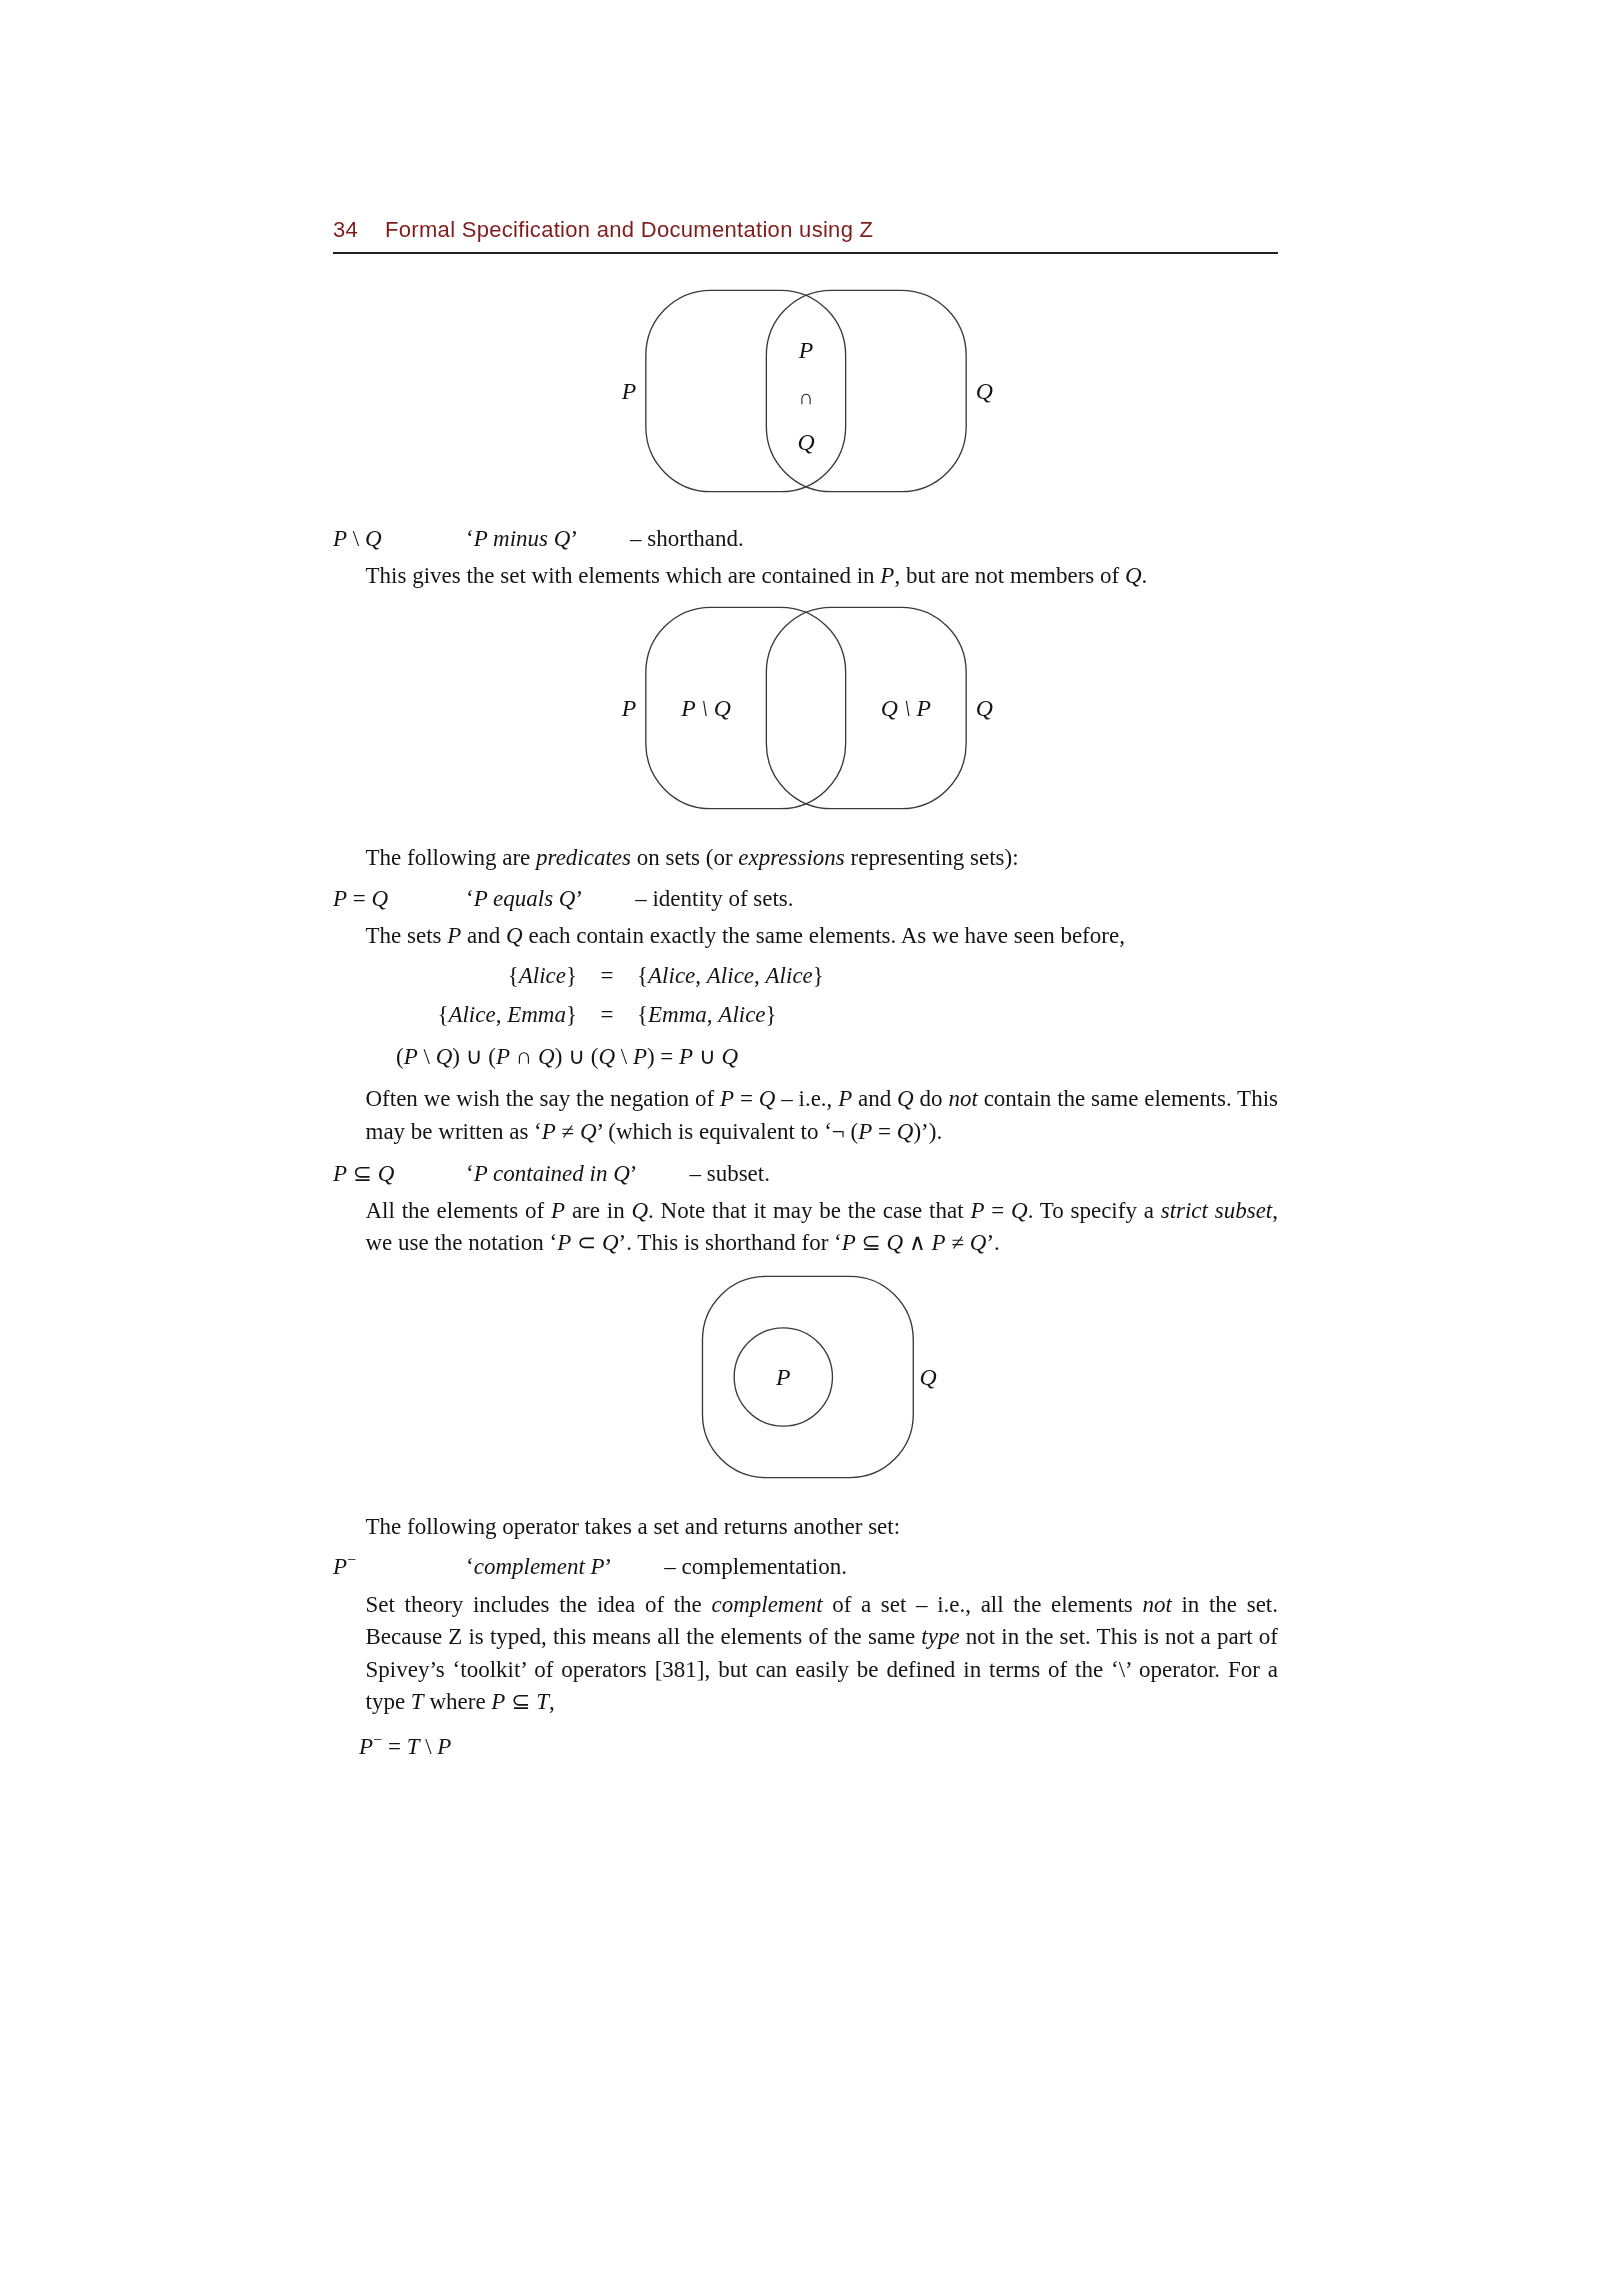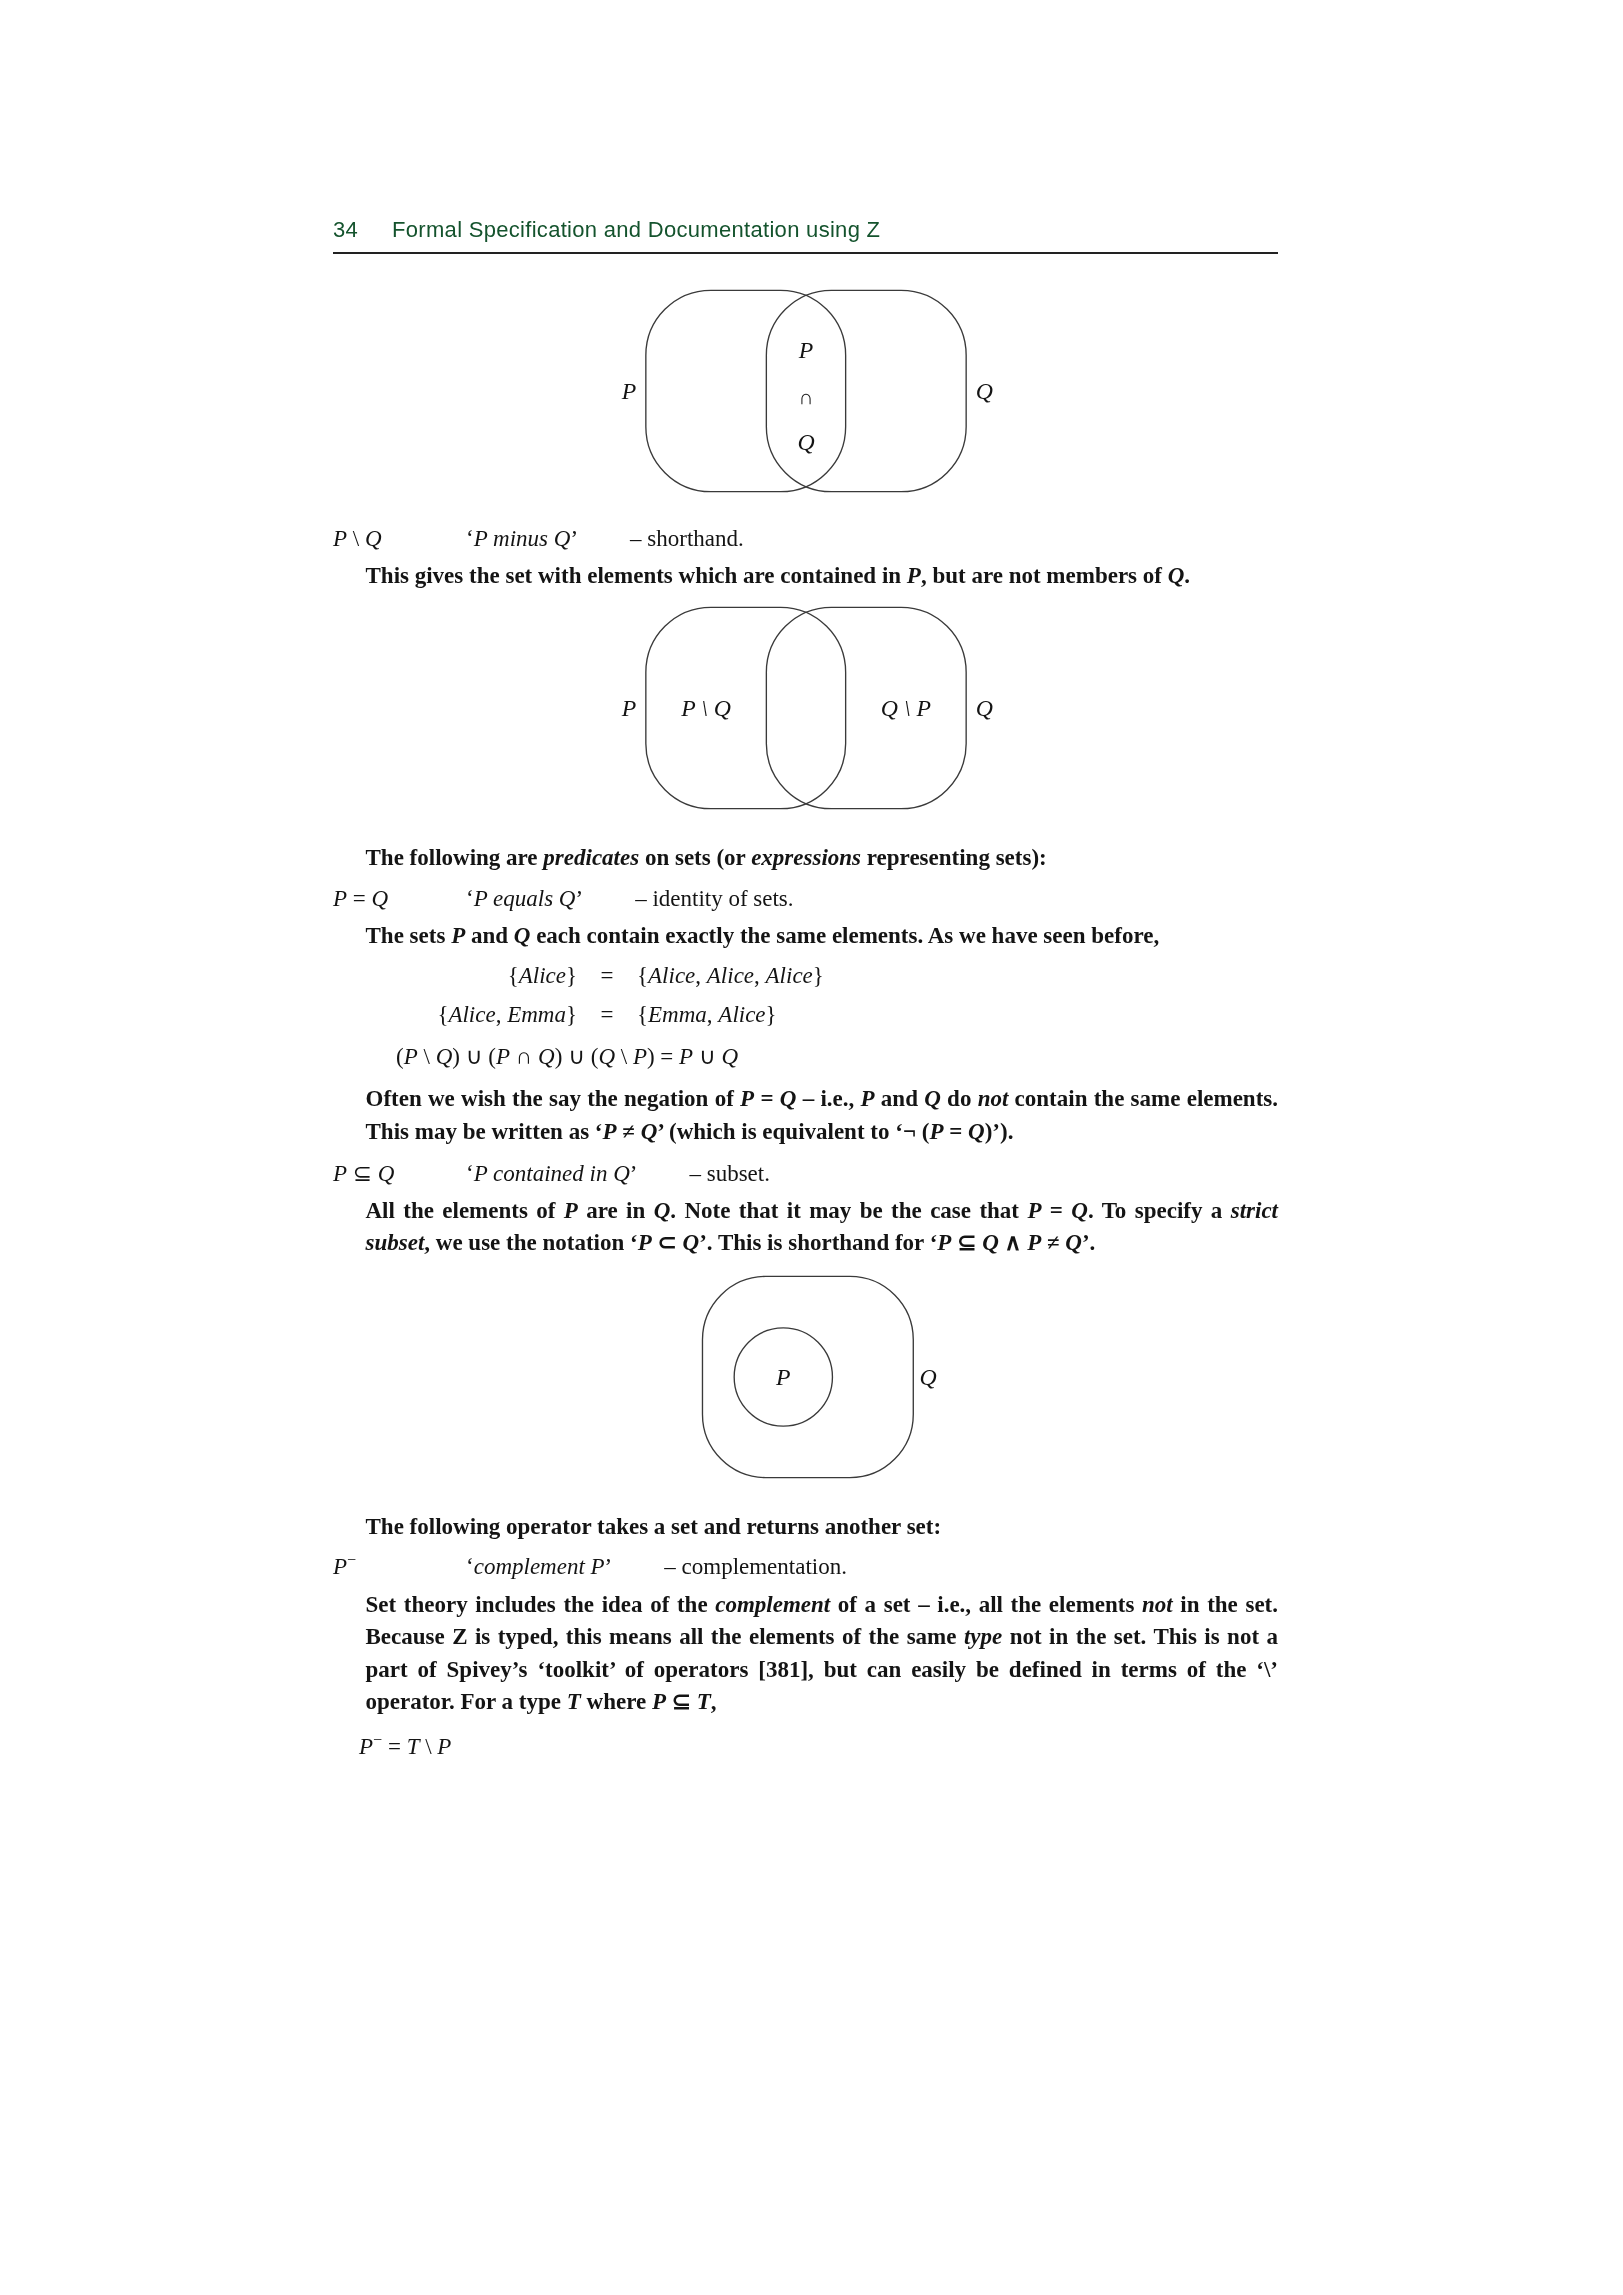--- a/index.html
+++ b/index.html
@@ -6,23 +6,23 @@
   body { width:1623px; height:2295px; color:#141414; }
   .page {
     box-sizing:border-box;
     margin:216px 0 0 333px;
     width:945px;
     font-family:"Liberation Serif", serif;
     font-size:23px;
     line-height:32.5px;
   }
   .hdr {
-    display:flex; align-items:baseline; gap:34px;
+    display:flex; align-items:baseline; gap:27px;
     font-family:"Liberation Sans", sans-serif;
-    font-size:22px; letter-spacing:0.3px; color:#14532d;
+    font-size:22px; letter-spacing:0.3px; color:#7f1d1d;
     line-height:27px;
   }
   .rule { border:none; border-top:2.4px solid #222; margin:8.7px 0 0 0; }
 
   .it  { font-style:italic; }
   sup  { font-size:70%; line-height:0; }
 
   .fig { margin:0; text-align:center; }
   .fig-1 { margin-top:33px; margin-bottom:3.2px; }
   .fig-2 { margin-top:11px; margin-bottom:20.6px; }
@@ -32,21 +32,21 @@
   svg text.rm { font-style:normal; font-size:26px; }
 
   .def { display:flex; }
   .def .term  { flex:0 0 133px; }
   .def .gloss { margin-right:52px; white-space:nowrap; }
   .def-1 { margin-top:19px; }
   .def-2 { margin-top:8px; }
   .def-3 { margin-top:9.5px; }
   .def-4 { margin-top:8px; }
 
-  .para { margin:4.8px 0 0 32.5px; text-align:justify;font-weight:bold; }
+  .para { margin:4.8px 0 0 32.5px; text-align:justify; }
   .para-12 { margin-top:9.5px; }
 
   .eqblock { margin-top:8px; }
   .eqrow { display:flex; }
   .eqrow + .eqrow { margin-top:6.3px; }
   .eql { flex:0 0 244px; text-align:right; }
   .eqo { flex:0 0 60px; text-align:center; }
 
   .dmath { margin:9.5px 0 0 63px; }
   .dmath-last { margin-top:12.7px;margin-left:26px; }

